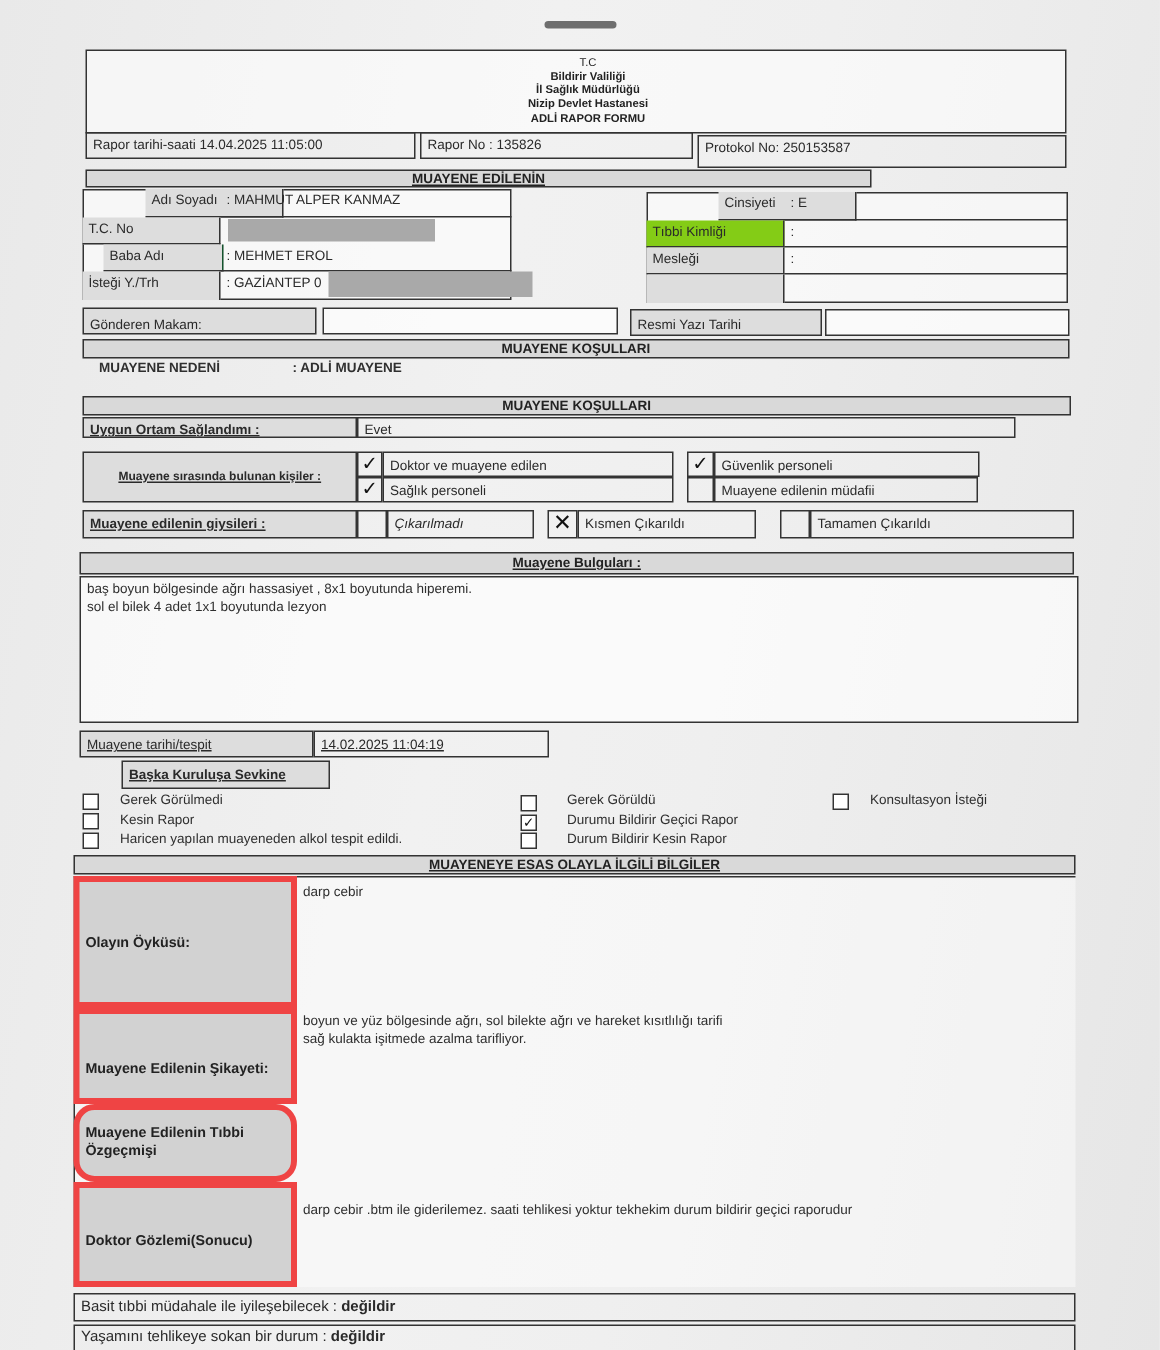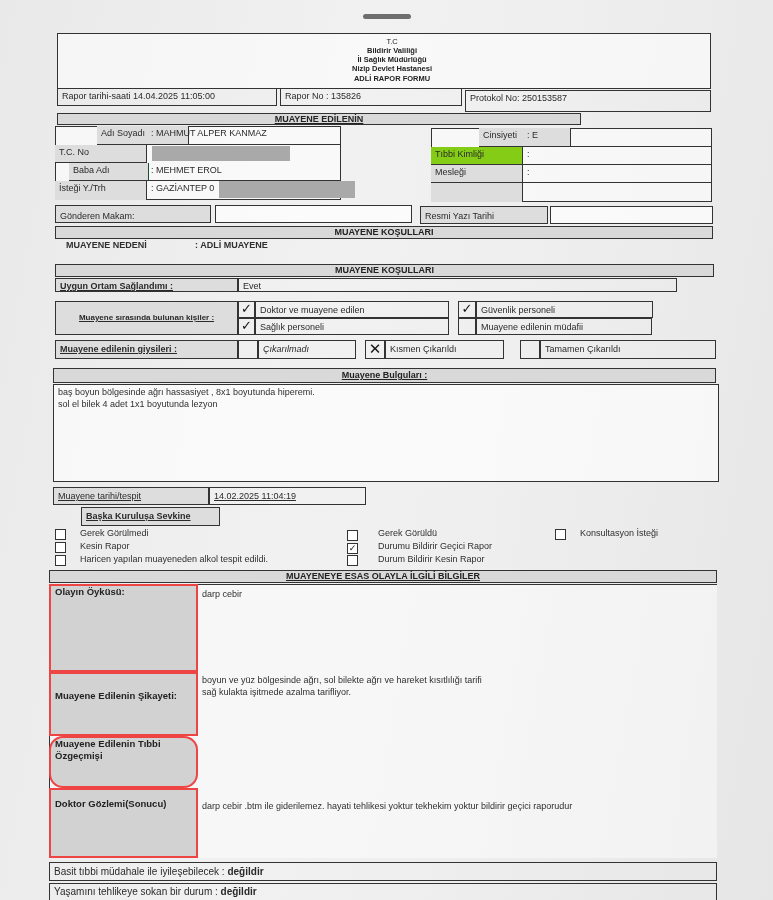--- a/index.html
+++ b/index.html
@@ -22,21 +22,21 @@
     .box { position: absolute; border: 1px solid #333; background: rgba(255,255,255,0.55); }
     .lbl { font-size: 9px; color: #2f2f2f; white-space: nowrap; }
     .hdr-title { position: absolute; left: 16px; right: 0; text-align: center; font-size: 7.5px; line-height: 9.5px; color: #222; }
     .hdr-title.b { font-weight: bold; }
     .sec { position: absolute; border: 1px solid #333; background: #d9d9d9; text-align: center; font-size: 9px; font-weight: bold; color: #222; line-height: 11px; }
     .u { text-decoration: underline; }
     .cell { position: absolute; border: 1px solid #333; padding: 1px 4px; font-size: 9px; line-height: 12px; white-space: nowrap; overflow: hidden; }
     .redact { position: absolute; background: #a9a9a9; }
     .check { font-size: 13px; line-height: 14px; text-align: center; color: #111; }
     .cb { position: absolute; width: 11px; height: 11px; border: 1px solid #333; background: #fff; font-size: 9px; line-height: 9px; text-align: center; color: #111; }
-    .side { position: absolute; border: 2px solid #ef4444; background: #d2d2d2; font-size: 9.5px; font-weight: bold; color: #222; padding-left: 4px; display: flex; }
+    .side { position: absolute; border: 4px solid #ef4444; background: #d2d2d2; font-size: 9.5px; font-weight: bold; color: #222; padding-left: 4px; display: flex; align-items: center; }
     .ml { font-size: 9px; line-height: 11.5px; color: #2f2f2f; }
   </style>
 </head>
 <body>
 
 <div class="paper"></div>
 <div class="grabber"></div>
 
 <div class="box" style="left:57px; top:33px; width:654px; height:56px;">
   <div class="hdr-title" style="top:3px;">T.C</div>
@@ -145,21 +145,21 @@
 <div class="abs ml" style="left:202px; top:675px;">boyun ve yüz bölgesinde ağrı, sol bilekte ağrı ve hareket kısıtlılığı tarifi</div>
 <div class="abs ml" style="left:202px; top:687px;">sağ kulakta işitmede azalma tarifliyor.</div>
 
 <div class="side" style="left:49px; top:736px; width:149px; height:52px;border-radius:14px;">
     <span style="white-space:normal; line-height:12px; width:120px;">Muayene Edilenin Tıbbi Özgeçmişi</span>
   </div>
 
 <div class="side" style="left:49px; top:788px; width:149px; height:70px; padding-top:8px;">
     <span>Doktor Gözlemi(Sonucu)</span>
   </div>
-<div class="abs ml" style="left:202px; top:801px;">darp cebir .btm ile giderilemez. hayati tehlikesi yoktur tekhekim yoktur bildirir geçici raporudur</div>
+<div class="abs ml" style="left:202px; top:801px;">darp cebir .btm ile giderilemez. saati tehlikesi yoktur tekhekim durum bildirir geçici raporudur</div>
 
 <div class="cell" style="left:49px; top:862px; width:668px; height:19px; font-size:10px; line-height:15px;">
   <span>Basit tıbbi müdahale ile iyileşebilecek :</span>
   <b>değildir</b>
 </div>
 <div class="cell" style="left:49px; top:883px; width:668px; height:19px; font-size:10px; line-height:13px;">
   <span>Yaşamını tehlikeye sokan bir durum :</span>
   <b>değildir</b>
 </div>
 

